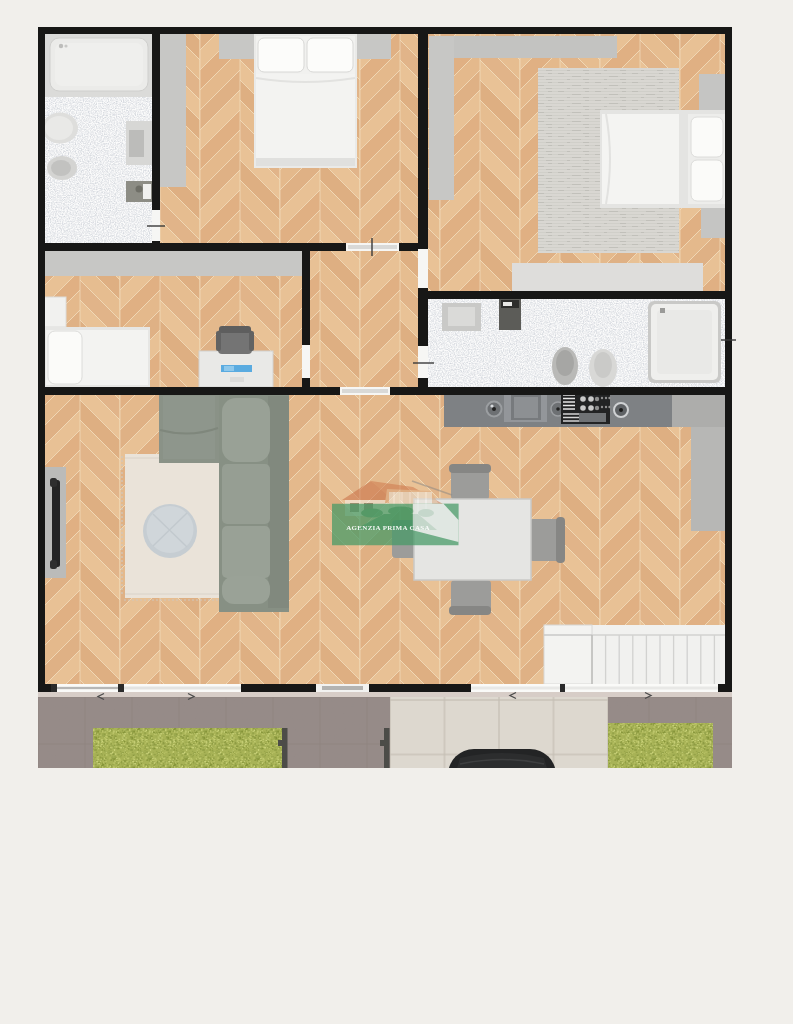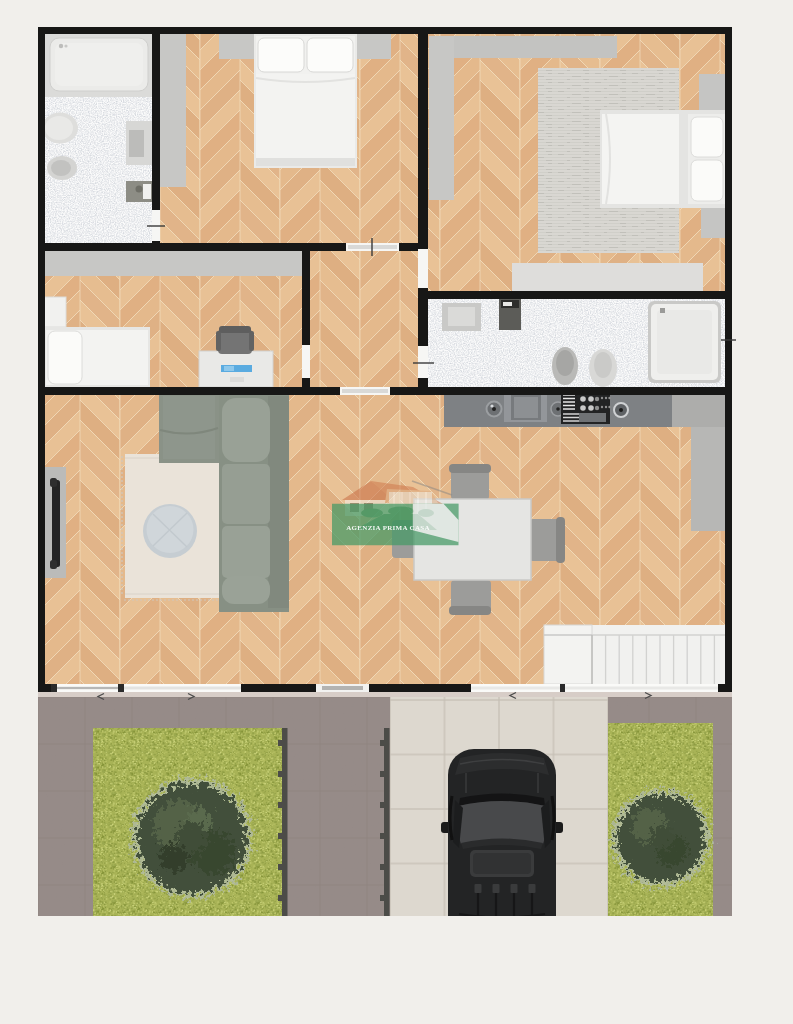--- a/index.html
+++ b/index.html
@@ -1,16 +1,16 @@
 <!DOCTYPE html>
 <html><head>
 <meta charset="utf-8">
 <style>
 html,body{margin:0;padding:0;background:#f1efeb;}
-#wrap{width:793px;height:916px;position:relative;overflow:hidden;background:#f1efeb;
+#wrap{width:793px;height:768px;position:relative;overflow:hidden;background:#f1efeb;
 font-family:"Liberation Sans",sans-serif;}
 </style>
 </head>
 <body>
 <div id="wrap">
 <svg width="793" height="1024" viewBox="0 0 793 1024">
 <defs>
 
 <pattern id="wood" patternUnits="userSpaceOnUse" width="80" height="40">
   <rect width="80" height="40" fill="#e8c298"></rect>

